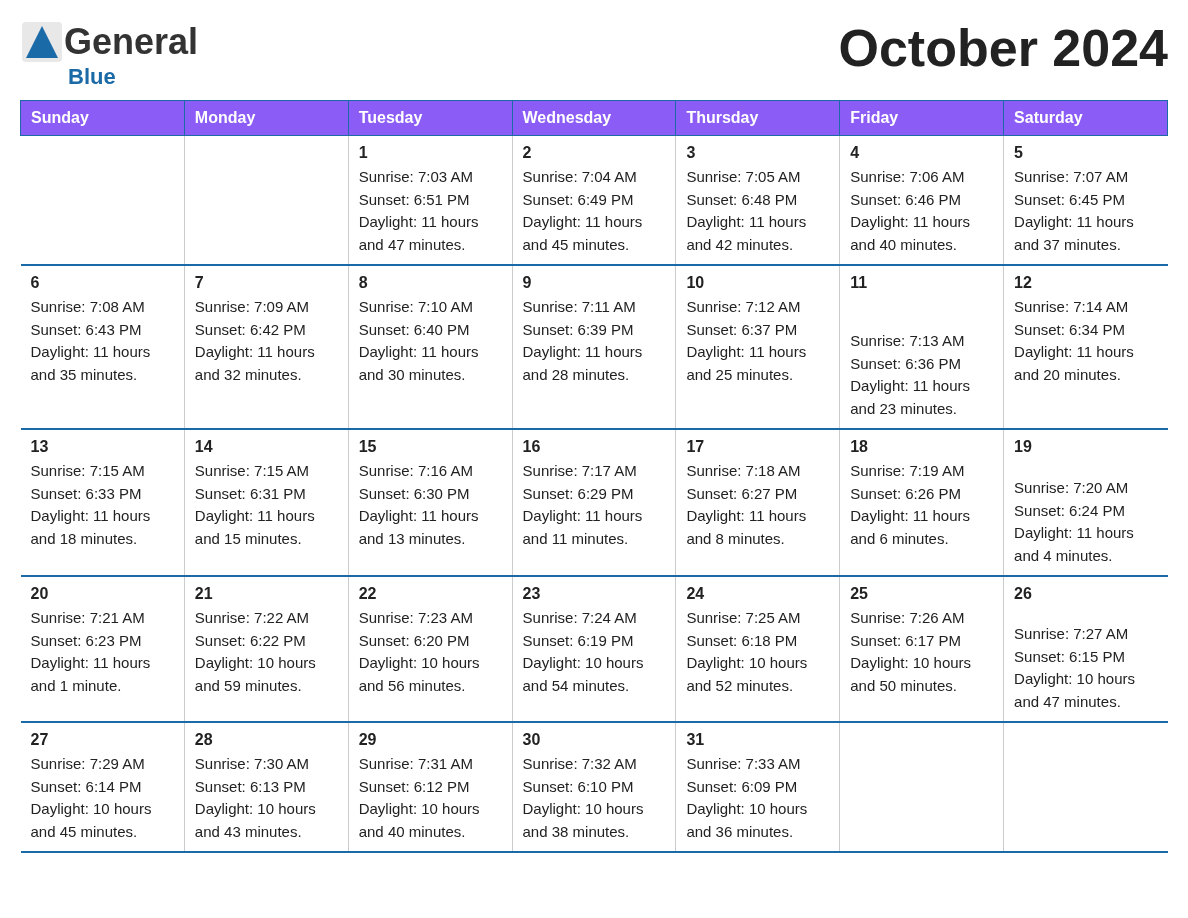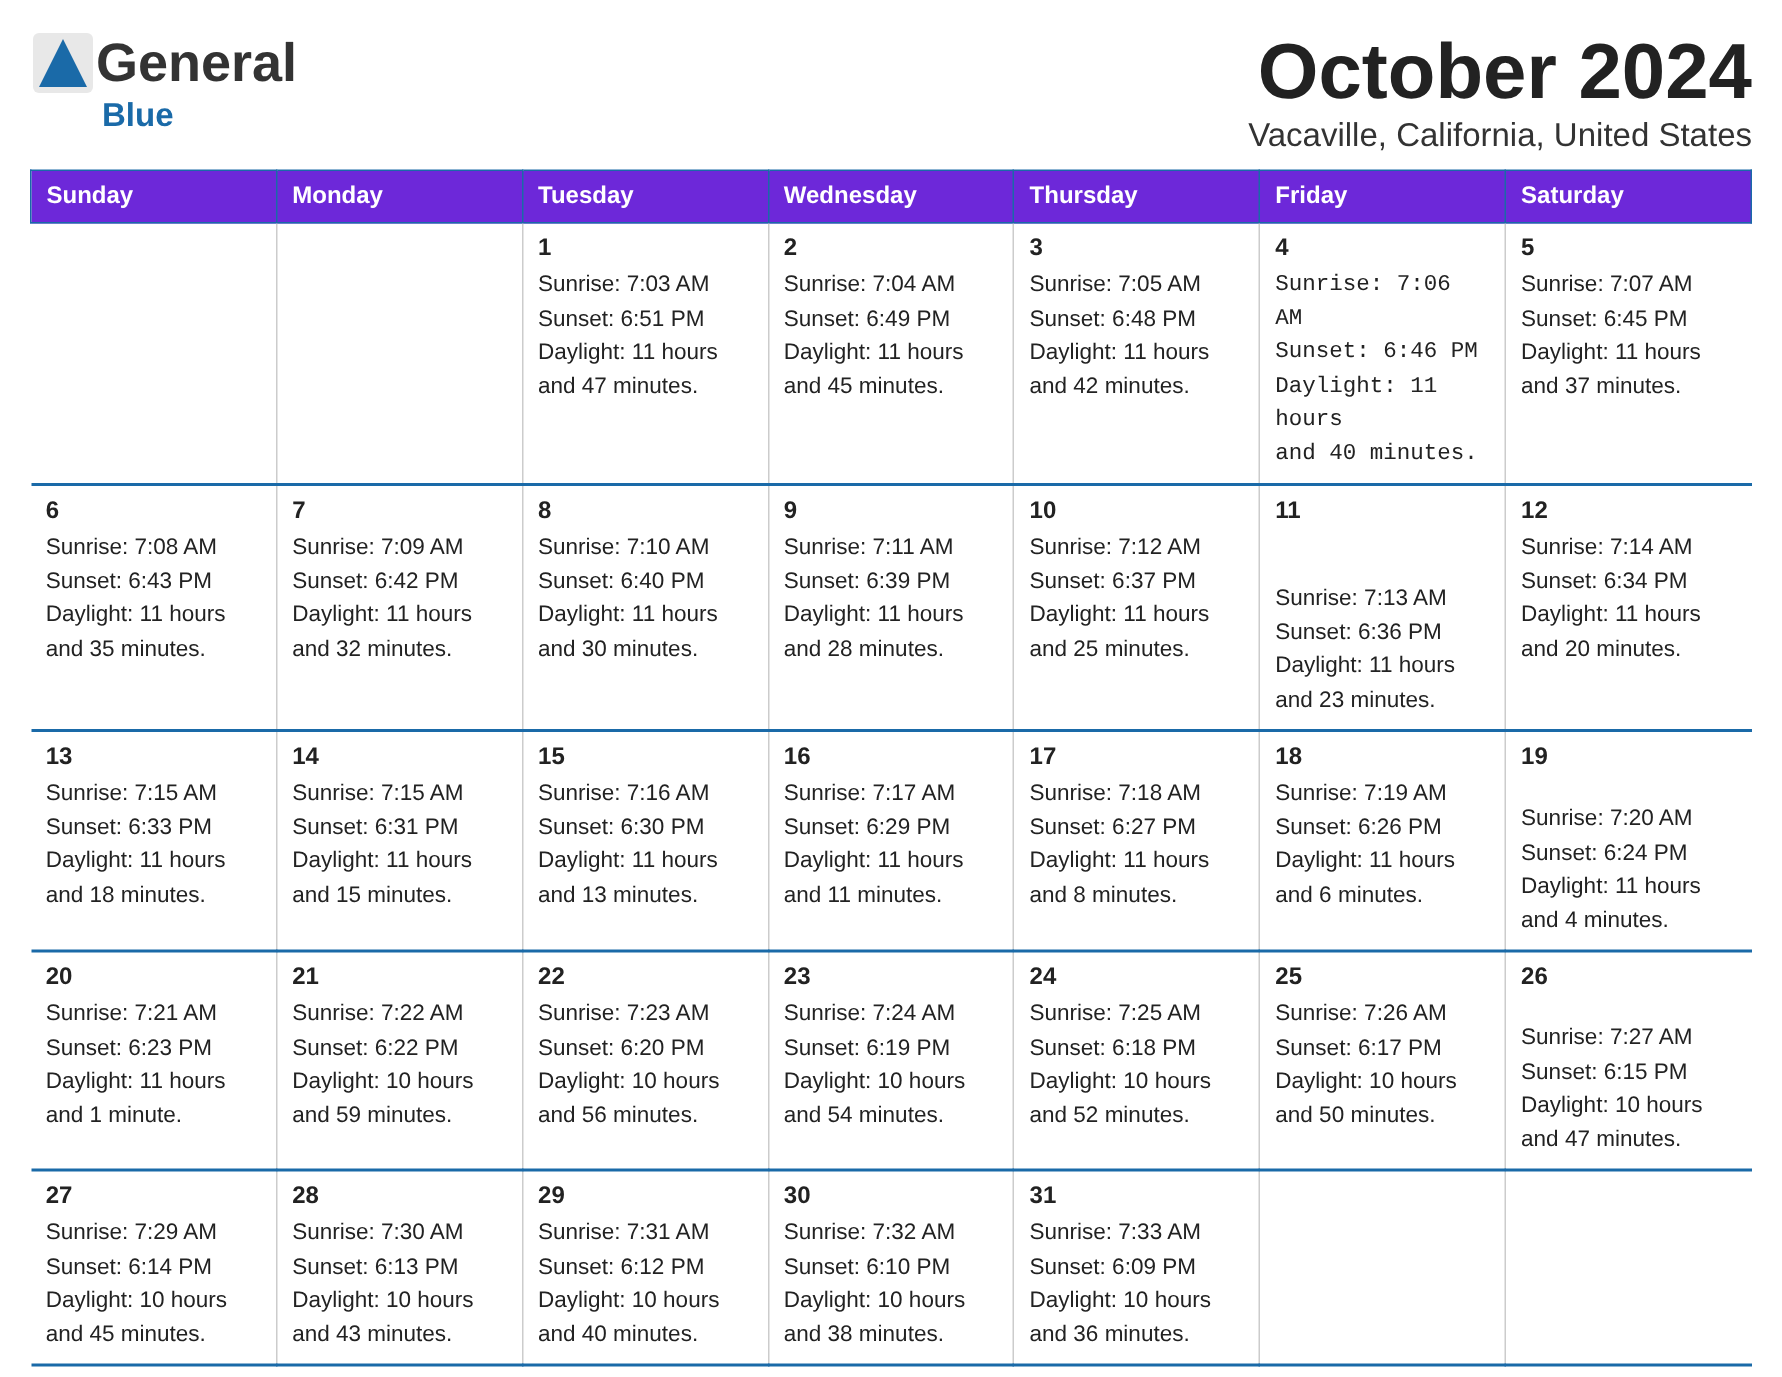--- a/index.html
+++ b/index.html
@@ -35,21 +35,21 @@
       font-size: 22px;
       font-weight: normal;
       color: #333;
     }
     table {
       width: 100%;
       border-collapse: collapse;
       margin-top: 10px;
     }
     thead tr {
-      background-color: #6d28d9;
+      background-color: #8b5cf6;
     }
     thead th {
       color: #fff;
       font-size: 16px;
       font-weight: bold;
       padding: 8px 10px;
       text-align: left;
       border: 1px solid #1a6aa8;
     }
     tbody tr {
@@ -93,21 +93,20 @@
       <svg width="44" height="44" viewBox="0 0 44 44">
         <rect x="2" y="2" width="40" height="40" rx="4" fill="#e8e8e8"></rect>
         <polygon points="22,6 38,38 6,38" fill="#1a6aa8"></polygon>
       </svg>
       <span style="font-size:36px;font-weight:bold;color:#333;">General</span>
     </div>
     <span style="font-size:22px;font-weight:bold;color:#1a6aa8;margin-left:48px;">Blue</span>
   </div>
   <div class="title-block">
     <h1>October 2024</h1>
-    <h2>Vacaville, California, United States</h2>
   </div>
 </div>
 
 <table>
   <thead>
     <tr>
     <th>Sunday</th>
         <th>Monday</th>
         <th>Tuesday</th>
         <th>Wednesday</th>
@@ -136,21 +135,21 @@
         </td>
         <td>
           <span class="day-num">3</span>
           <div class="day-info" style="white-space: pre-line;">Sunrise: 7:05 AM
 Sunset: 6:48 PM
 Daylight: 11 hours
 and 42 minutes.</div>
         </td>
         <td>
           <span class="day-num">4</span>
-          <div class="day-info" style="white-space: pre-line; font-family: Liberation Mono, monospace;">Sunrise: 7:06 AM
+          <div class="day-info" style="white-space: pre-line;">Sunrise: 7:06 AM
 Sunset: 6:46 PM
 Daylight: 11 hours
 and 40 minutes.</div>
         </td>
         <td>
           <span class="day-num">5</span>
           <div class="day-info" style="white-space: pre-line;">Sunrise: 7:07 AM
 Sunset: 6:45 PM
 Daylight: 11 hours
 and 37 minutes.</div>

